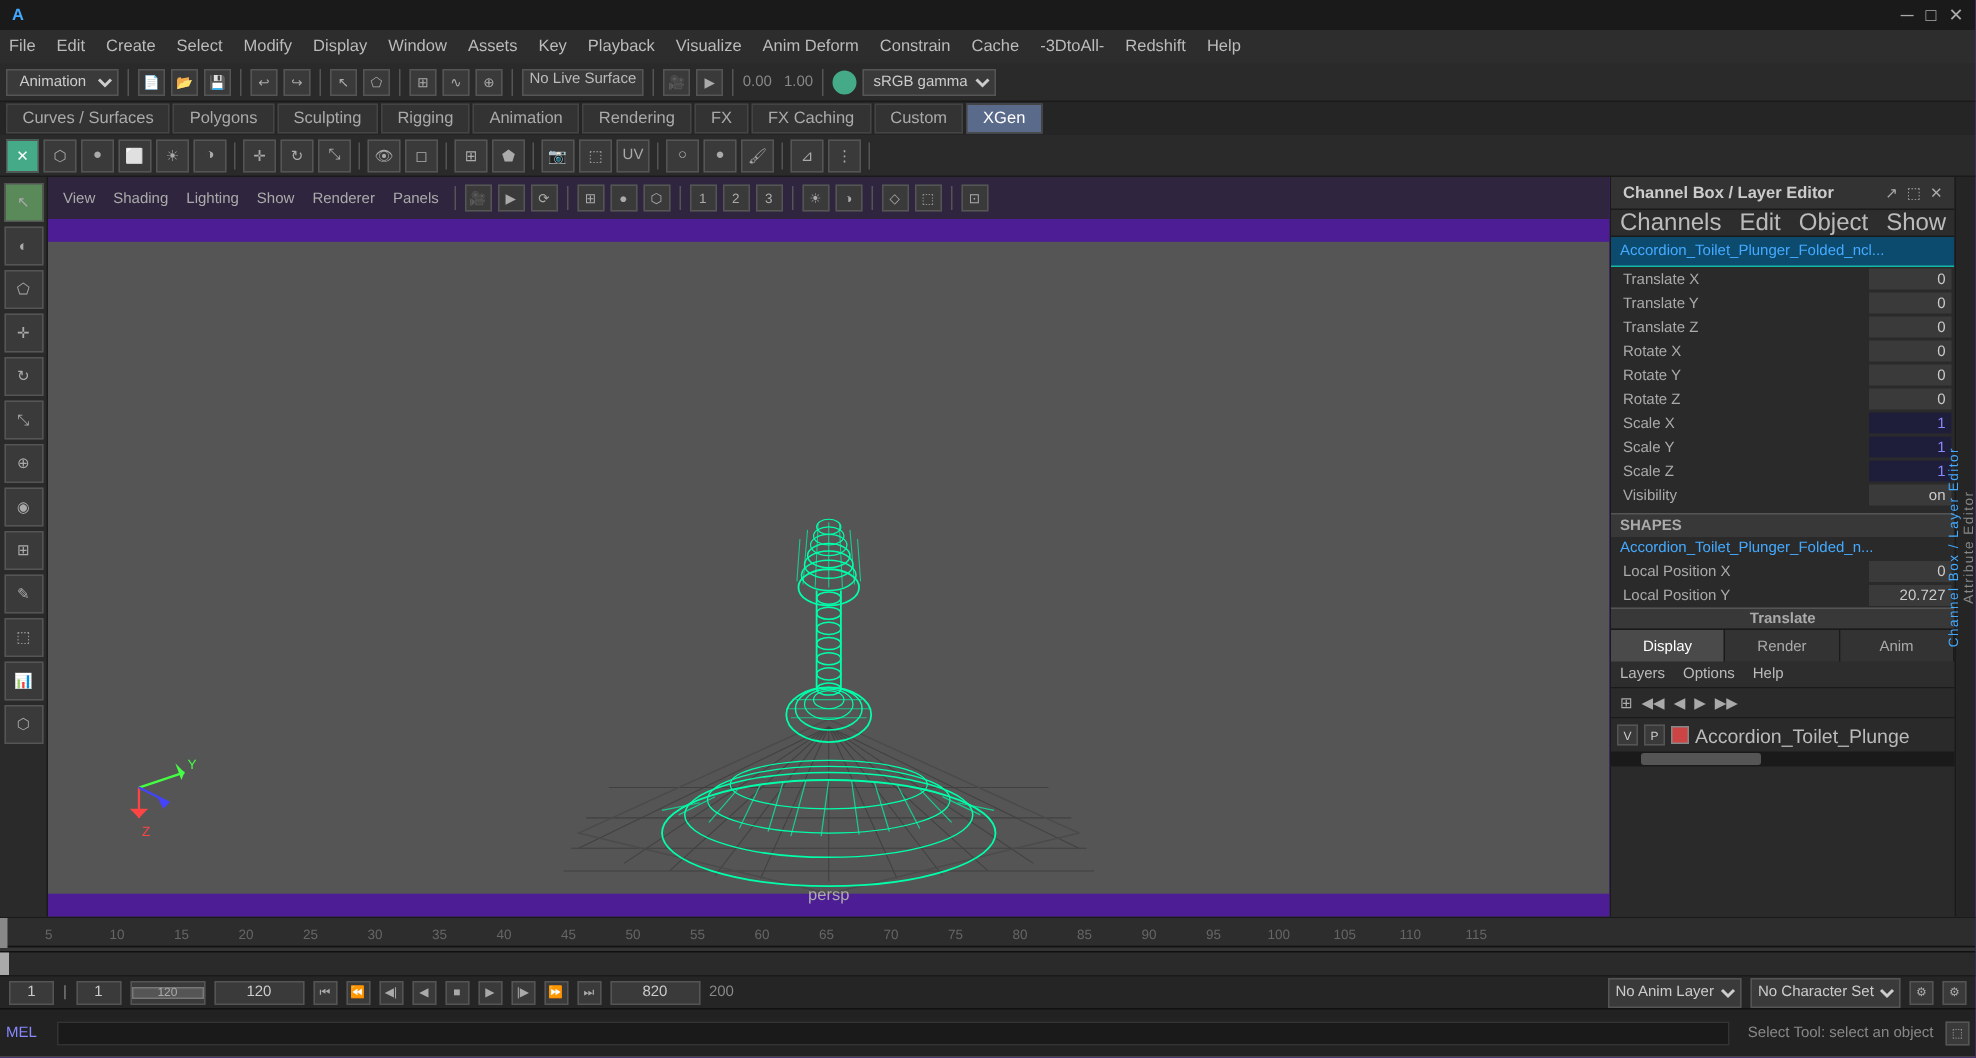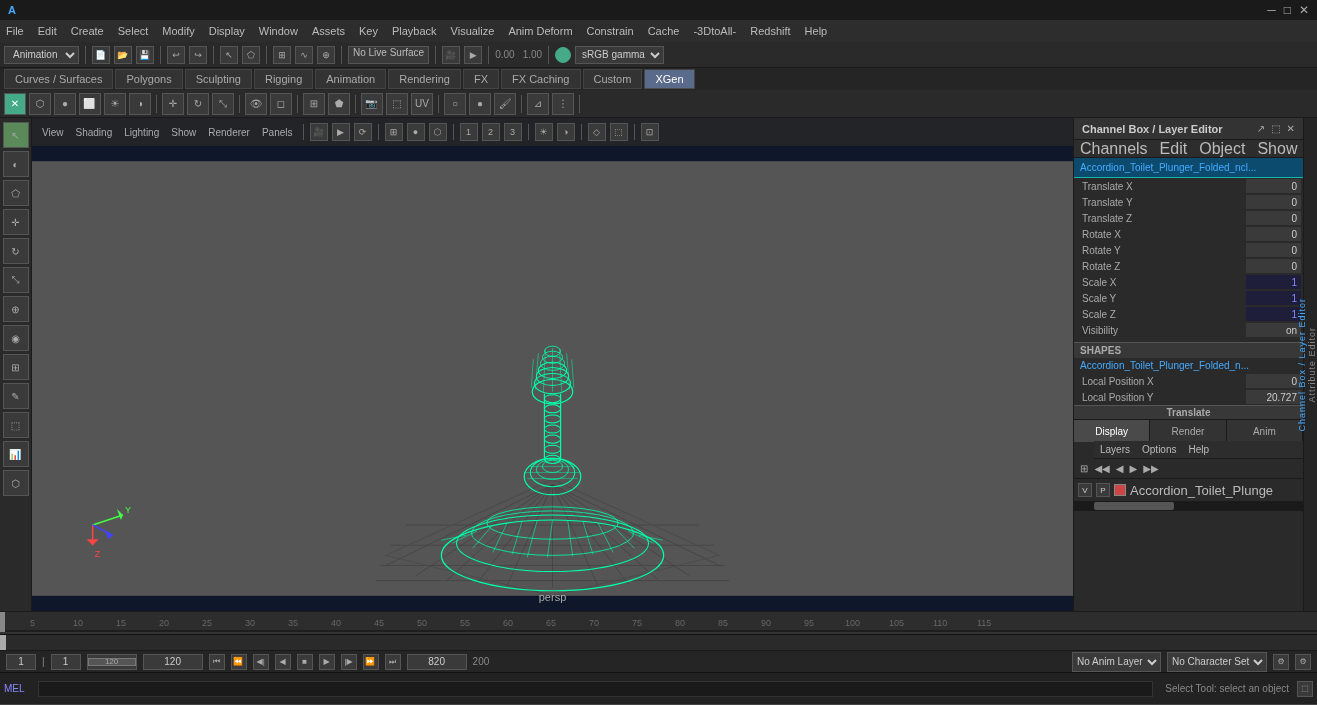--- a/index.html
+++ b/index.html
@@ -54,21 +54,21 @@
     
     #left-toolbar {
       width: 32px; background: #2a2a2a; border-right: 1px solid #1a1a1a;
       display: flex; flex-direction: column; align-items: center; padding: 4px 0; gap: 3px;
     }
     .lt-btn { width: 26px; height: 26px; background: #3a3a3a; border: 1px solid #555; display: flex; align-items: center; justify-content: center; cursor: pointer; font-size: 10px; color: #aaa; }
     .lt-btn.active { background: #5a8a5a; }
 
     
     #viewport {
-      flex: 1; background: #0f172a; position: relative; overflow: hidden; text-decoration: underline;
+      flex: 1; background: #4c1d95; position: relative; overflow: hidden; text-decoration: underline;
     }
     #viewport-top-bar {
       position: absolute; top: 0; left: 0; right: 0; height: 28px;
       background: rgba(40,40,40,0.8); display: flex; align-items: center; gap: 4px; padding: 0 6px;
       font-size: 10px; color: #aaa;
     }
     .vp-menu { cursor: pointer; padding: 2px 4px; }
     .vp-icon { width: 18px; height: 18px; background: #3a3a3a; border: 1px solid #555; display: flex; align-items: center; justify-content: center; font-size: 9px; cursor: pointer; color: #aaa; }
     .vp-sep { width: 1px; height: 16px; background: #555; margin: 0 2px; }
 
@@ -101,21 +101,21 @@
     .channel-value.one { background: #1e1e3a; color: #88f; }
 
     #shapes-section { margin-top: 4px; }
     .section-header { background: #383838; color: #aaa; padding: 2px 6px; font-size: 10px; font-weight: bold; border-top: 1px solid #555; }
     .shape-name { padding: 2px 6px; color: #4af; font-size: 10px; white-space: nowrap; overflow: hidden; text-overflow: ellipsis; }
 
     #display-tabs { display: flex; height: 22px; border-top: 1px solid #1a1a1a; border-bottom: 1px solid #1a1a1a; }
     .disp-tab { flex: 1; height: 22px; background: #333; display: flex; align-items: center; justify-content: center; cursor: pointer; font-size: 10px; color: #aaa; border-right: 1px solid #1a1a1a; }
     .disp-tab.active { background: #4a4a4a; color: #fff; }
 
-    #layers-bar { height: 18px; background: #2d2d2d; display: flex; align-items: center; gap: 12px; padding: 0 6px; border-bottom: 1px solid #1a1a1a; margin-left: 20px; }
+    #layers-bar { height: 18px; background: #2d2d2d; display: flex; align-items: center; gap: 12px; padding: 0 6px; border-bottom: 1px solid #1a1a1a; }
     .layers-menu { cursor: pointer; color: #bbb; font-size: 10px; }
 
     #layer-icons { height: 20px; background: #2a2a2a; display: flex; align-items: center; padding: 0 6px; gap: 6px; border-bottom: 1px solid #1a1a1a; }
     .layer-icon { color: #aaa; font-size: 10px; cursor: pointer; }
 
     #layer-row { height: 22px; display: flex; align-items: center; padding: 0 4px; gap: 4px; background: #2a2a2a; }
     .layer-v { width: 14px; height: 14px; background: #3a3a3a; border: 1px solid #555; display: flex; align-items: center; justify-content: center; font-size: 8px; cursor: pointer; }
     .layer-p { width: 14px; height: 14px; background: #3a3a3a; border: 1px solid #555; display: flex; align-items: center; justify-content: center; font-size: 8px; cursor: pointer; }
     .layer-color { width: 12px; height: 12px; background: #c44; border: 1px solid #888; }
     .layer-name { color: #bbb; font-size: 13px; }
@@ -151,21 +151,21 @@
 
     
     #mel-bar {
       width: 100%; height: 32px; background: #222; display: flex; align-items: center;
       padding: 0 4px; gap: 4px; border-top: 1px solid #111;
     }
     #mel-label { color: #88f; font-size: 10px; width: 30px; }
     #mel-input { flex: 1; background: #1a1a1a; border: 1px solid #333; color: #ccc; height: 16px; font-size: 10px; padding: 0 4px; }
 
     
-    .gamma-select { background: #3a3a3a; border: 1px solid #555; color: #ccc; height: 18px; font-size: 10px; padding: 0 2px; }
+    .gamma-select { background: #3a3a3a; border: 1px solid #555; color: #ccc; height: 18px; font-size: 10px; padding: 0 2px; text-align: right; }
 
     .translate-header { background: #383838; color: #aaa; padding: 1px 6px; font-size: 10px; font-weight: bold; border-top: 1px solid #555; text-align: center; }
   </style>
 </head>
 <body>
 
 <div id="titlebar">
   <div id="titlebar-left">
     <span style="color:#4af;font-weight:bold;font-size:11px;">A</span>
   </div>

